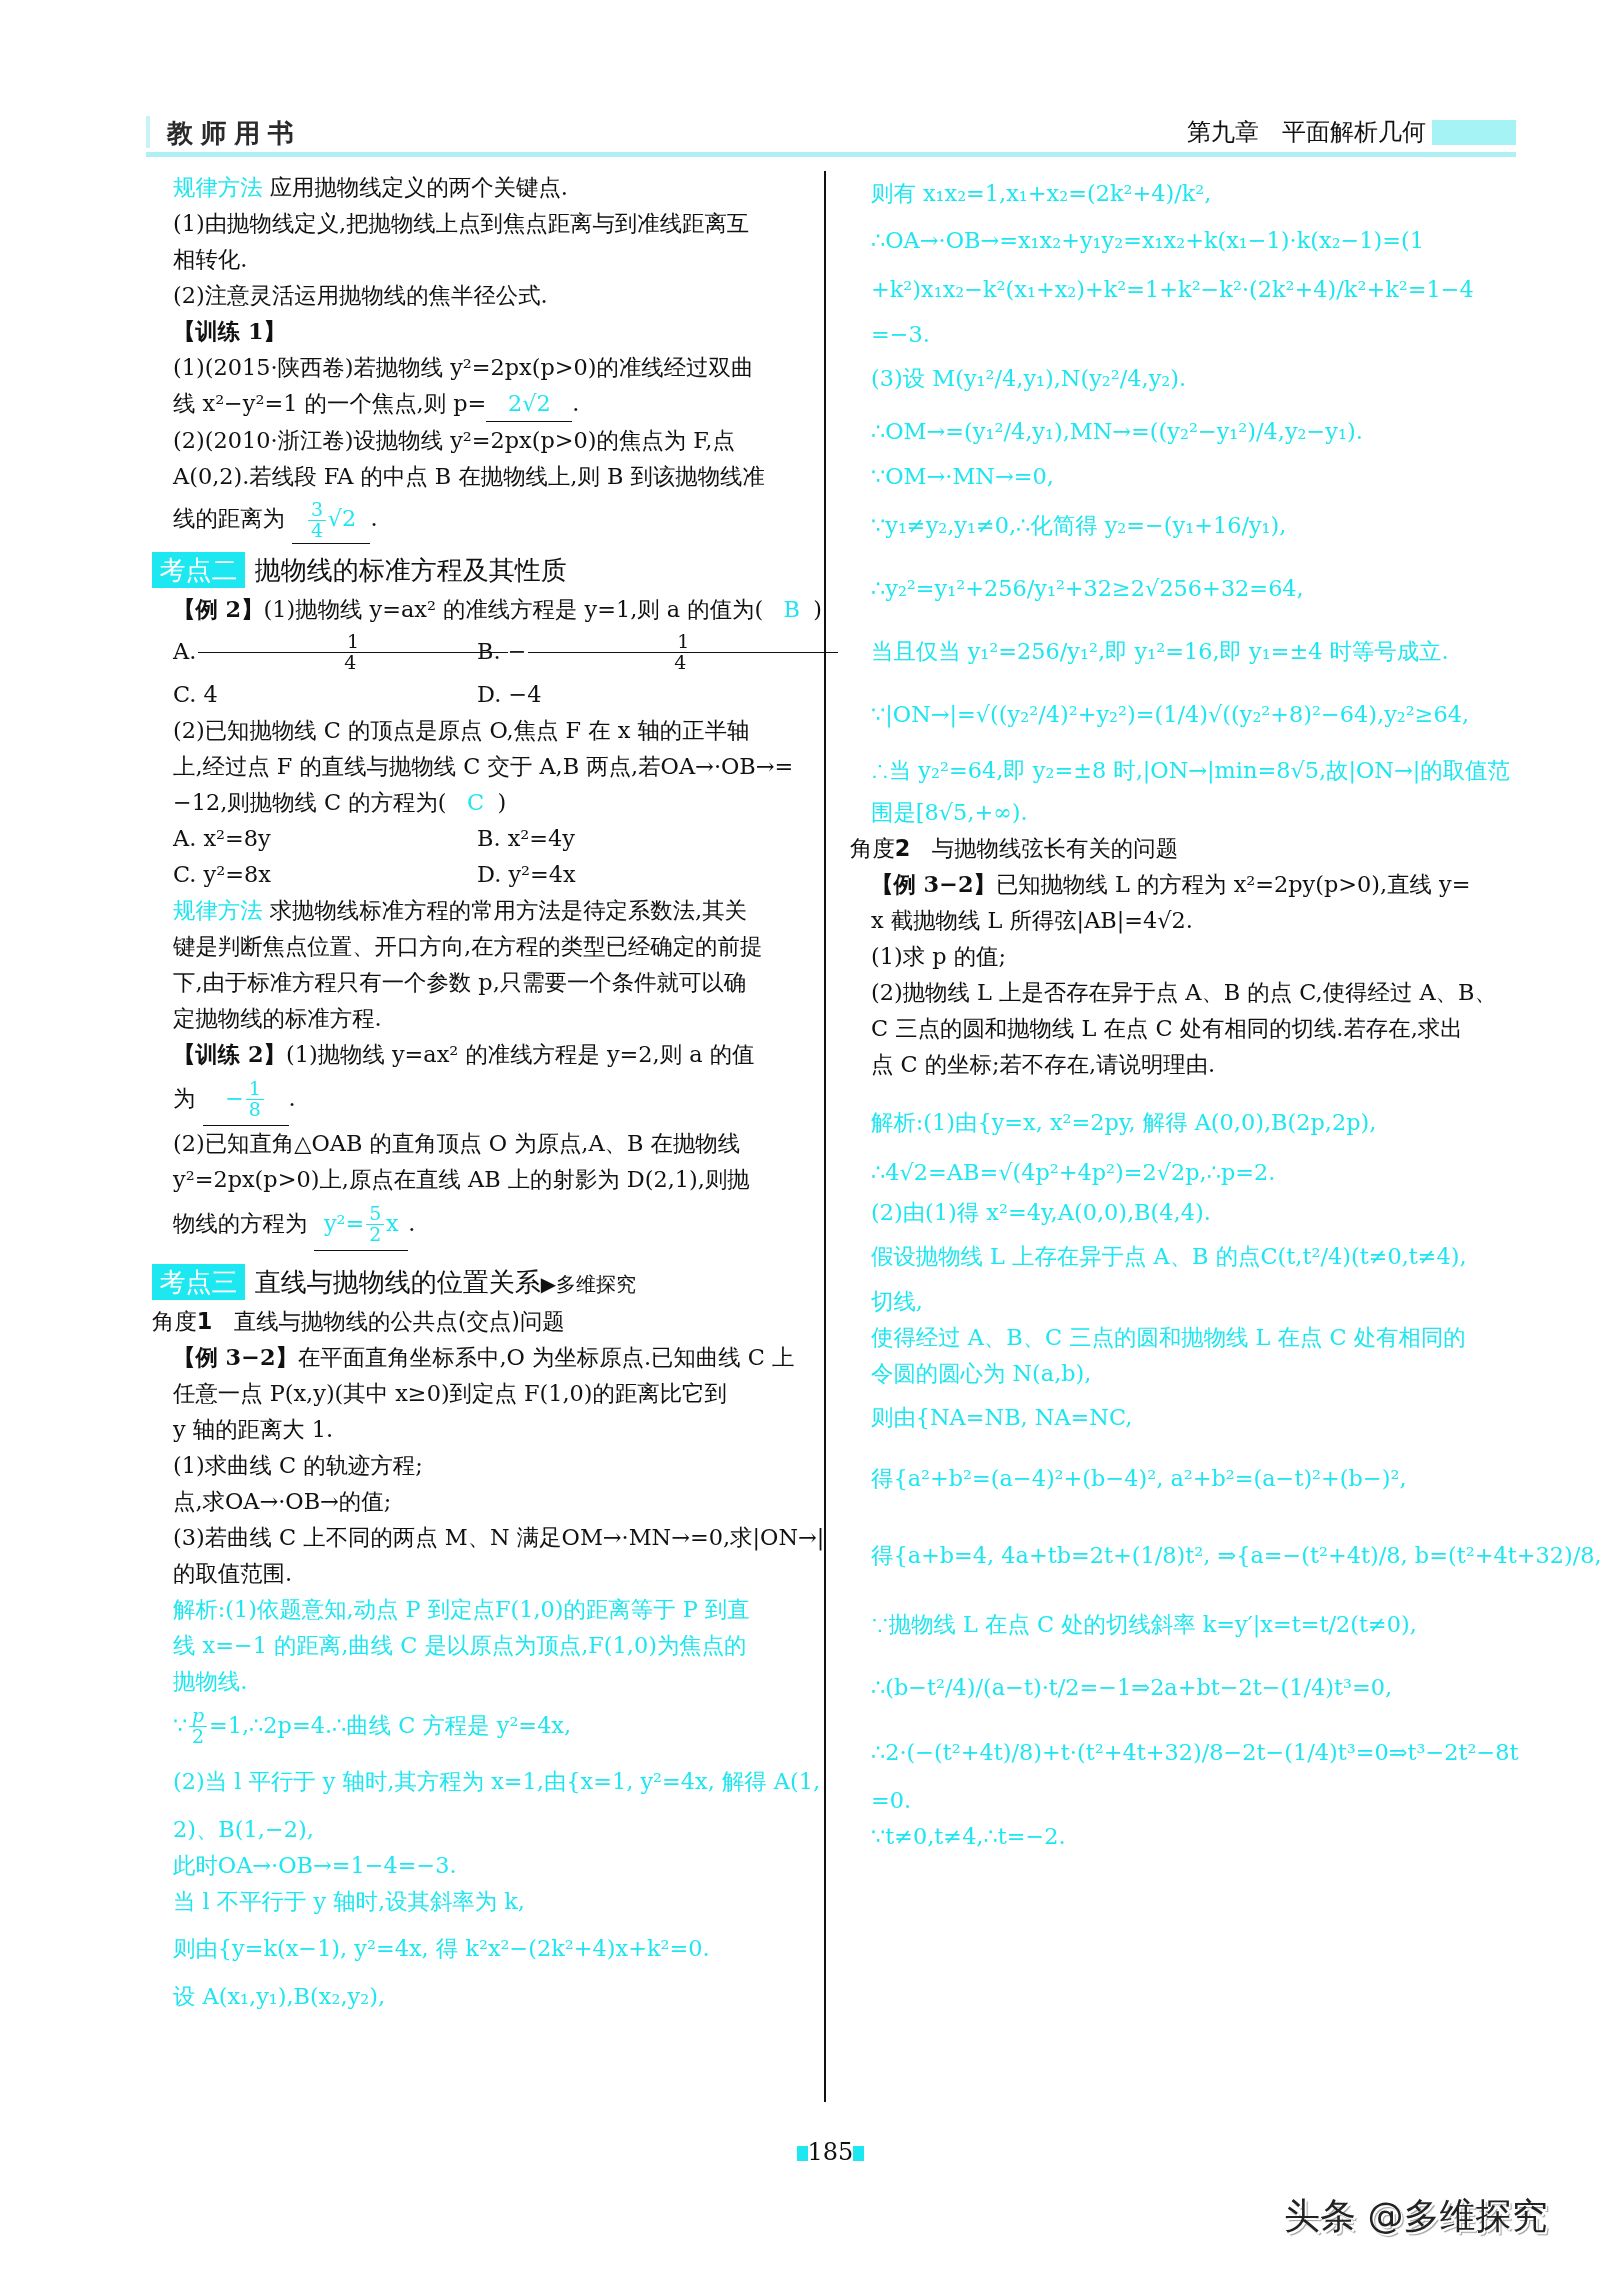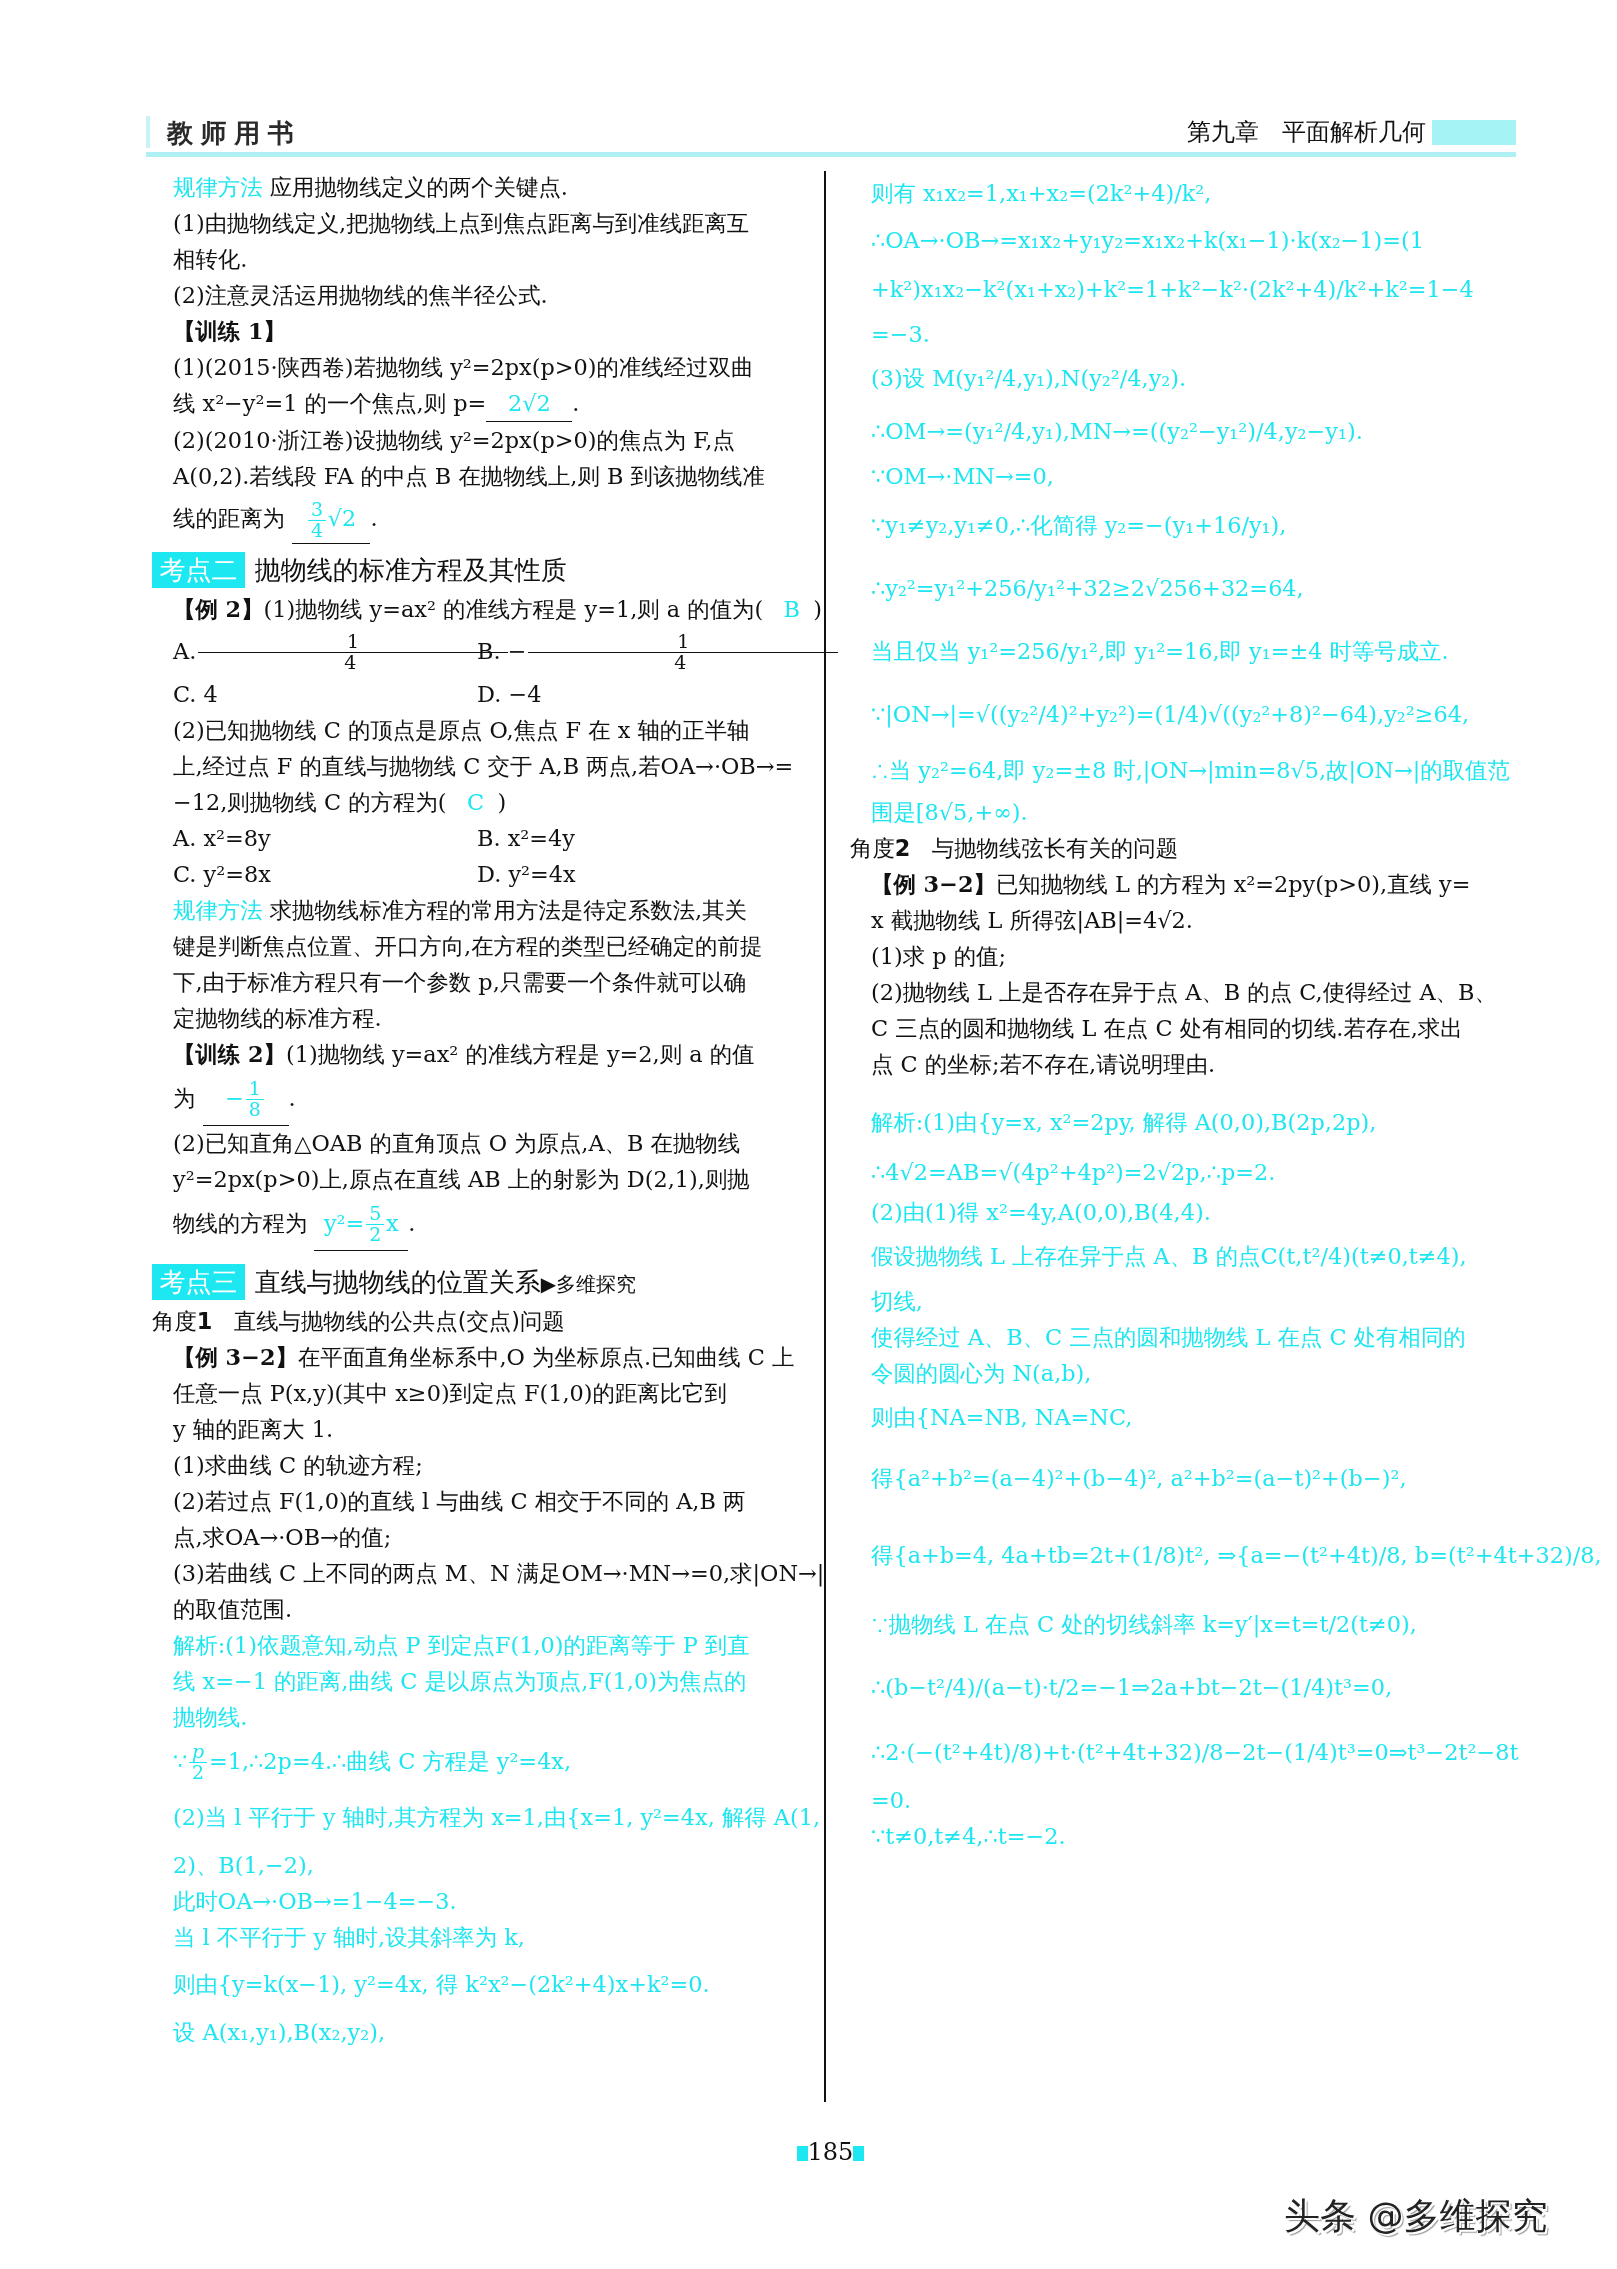--- a/index.html
+++ b/index.html
@@ -157,21 +157,20 @@
     </div>
     <div class="ln angle">
       <span>角度</span><span class="n">1</span>&nbsp;&nbsp;&nbsp;<span>直线与抛物线的公共点(交点)问题</span>
     </div>
     <div class="ln">
       <span class="b">【例 3−2】</span><span>在平面直角坐标系中,O 为坐标原点.已知曲线 C 上</span>
     </div>
     <div class="ln">任意一点 P(x,y)(其中 x≥0)到定点 F(1,0)的距离比它到</div>
     <div class="ln">y 轴的距离大 1.</div>
     <div class="ln">(1)求曲线 C 的轨迹方程;</div>
-    <div class="ln">(2)若过点 F(1,0)的直线 l 与曲线 C 相交于不同的 A,B 两</div>
     <div class="ln">点,求OA→·OB→的值;</div>
     <div class="ln">(3)若曲线 C 上不同的两点 M、N 满足OM→·MN→=0,求|ON→|</div>
     <div class="ln">的取值范围.</div>
 
     <div class="cyan">
       <div class="ln">解析:(1)依题意知,动点 P 到定点F(1,0)的距离等于 P 到直</div>
       <div class="ln">线 x=−1 的距离,曲线 C 是以原点为顶点,F(1,0)为焦点的</div>
       <div class="ln">抛物线.</div>
       <div class="ln" style="height:53px;line-height:53px">
         <span>∵</span><span class="frac">

